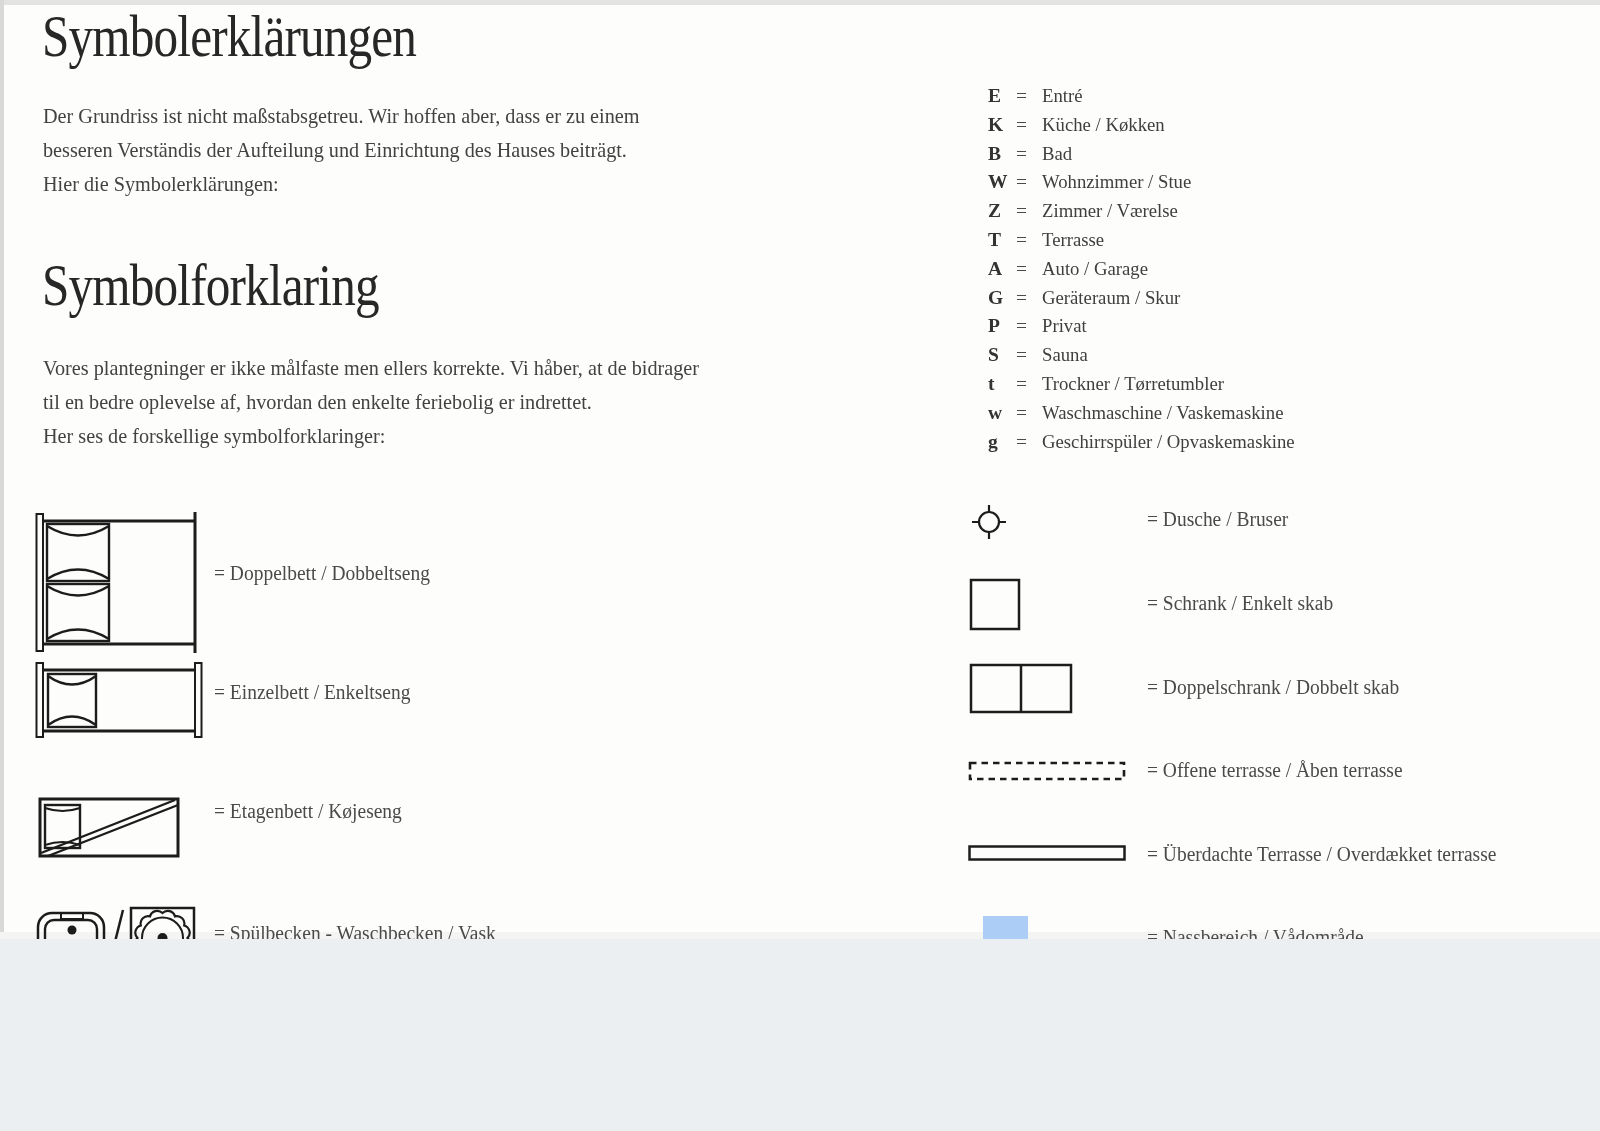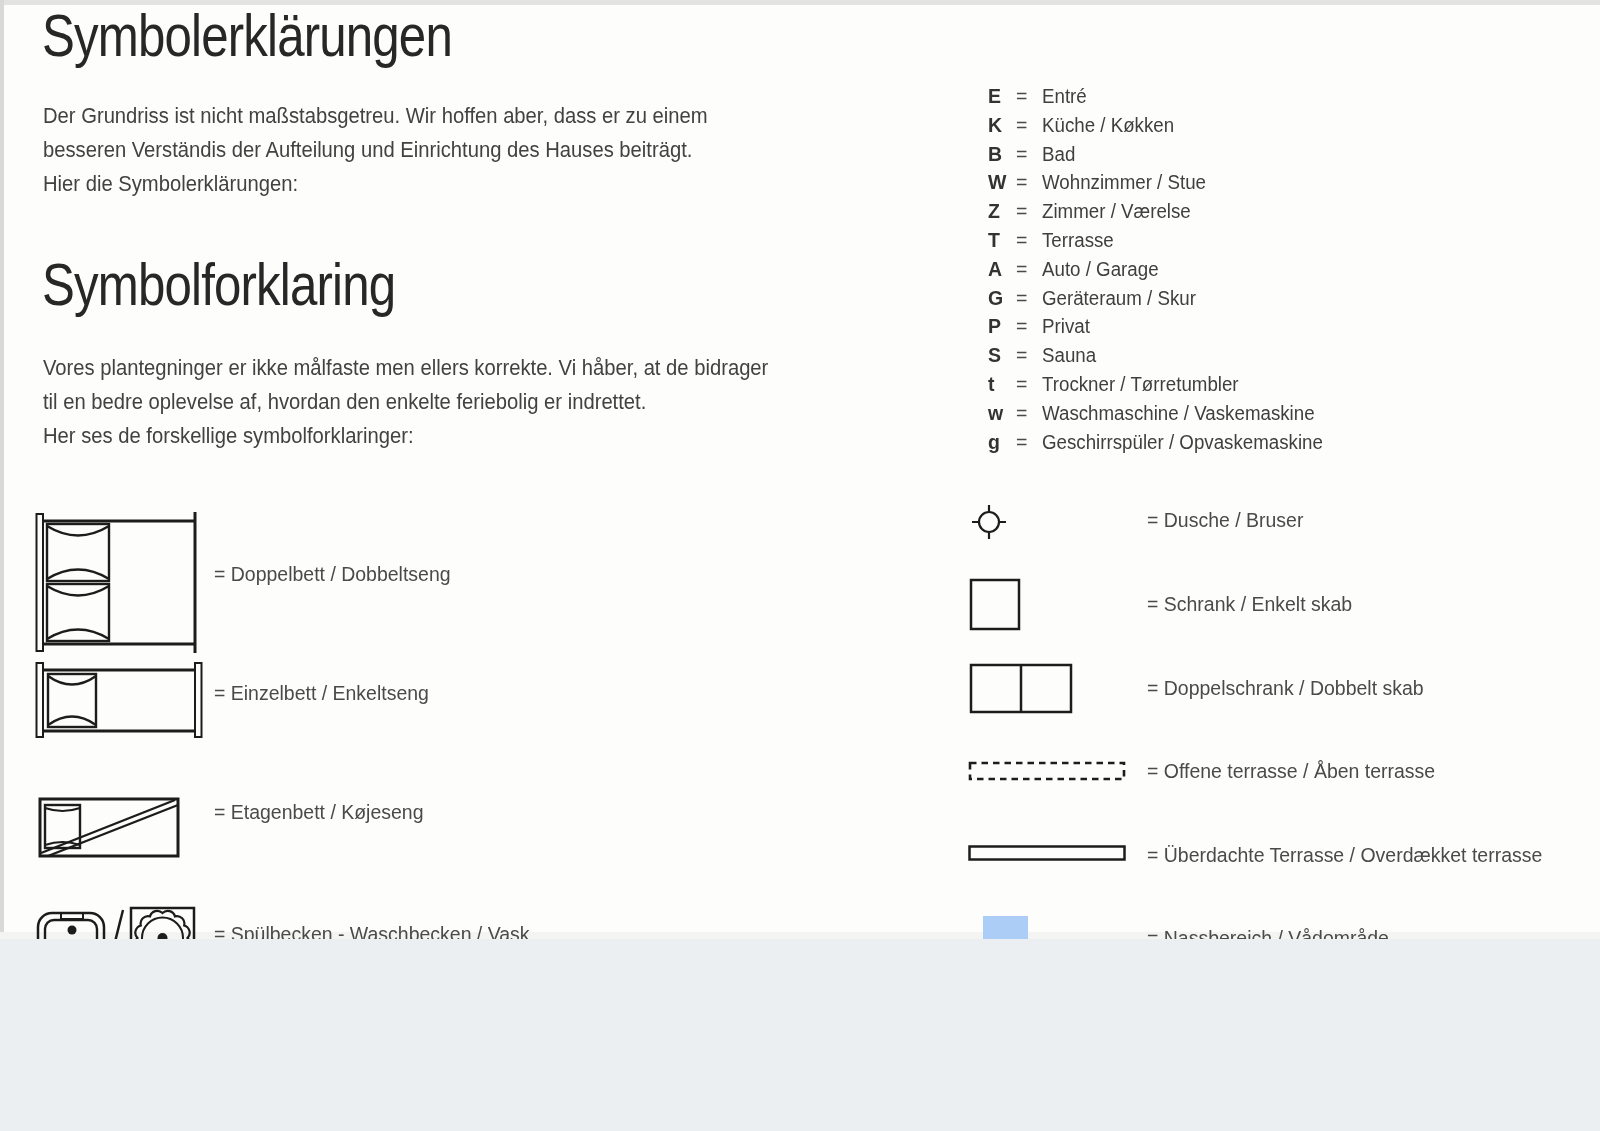--- a/index.html
+++ b/index.html
@@ -1,21 +1,21 @@
 <!DOCTYPE html>
 <html><head>
 <meta charset="utf-8">
 <style>
   html,body{margin:0;padding:0;background:#eceff1;}
   .page{
     position:relative;
     width:1600px;height:939px;
     background:#fdfdfb;
     overflow:hidden;
-    font-family:Liberation Sans, sans-serif;
+    font-family:Liberation Serif, serif;
     color:#424242;
   }
   .edge-top{position:absolute;left:0;top:0;width:1600px;height:5px;background:#e3e3e1;}
   .edge-left{position:absolute;left:0;top:0;width:4px;height:1131px;background:#d9d9d7;}
   .edge-bottom{position:absolute;left:0;bottom:0;width:1600px;height:7px;background:#f4f4f2;}
 
   .abs{position:absolute;}
   .h1{
     font-size:60px;line-height:64px;color:#272727;font-weight:400;
     letter-spacing:-1px;white-space:nowrap;

